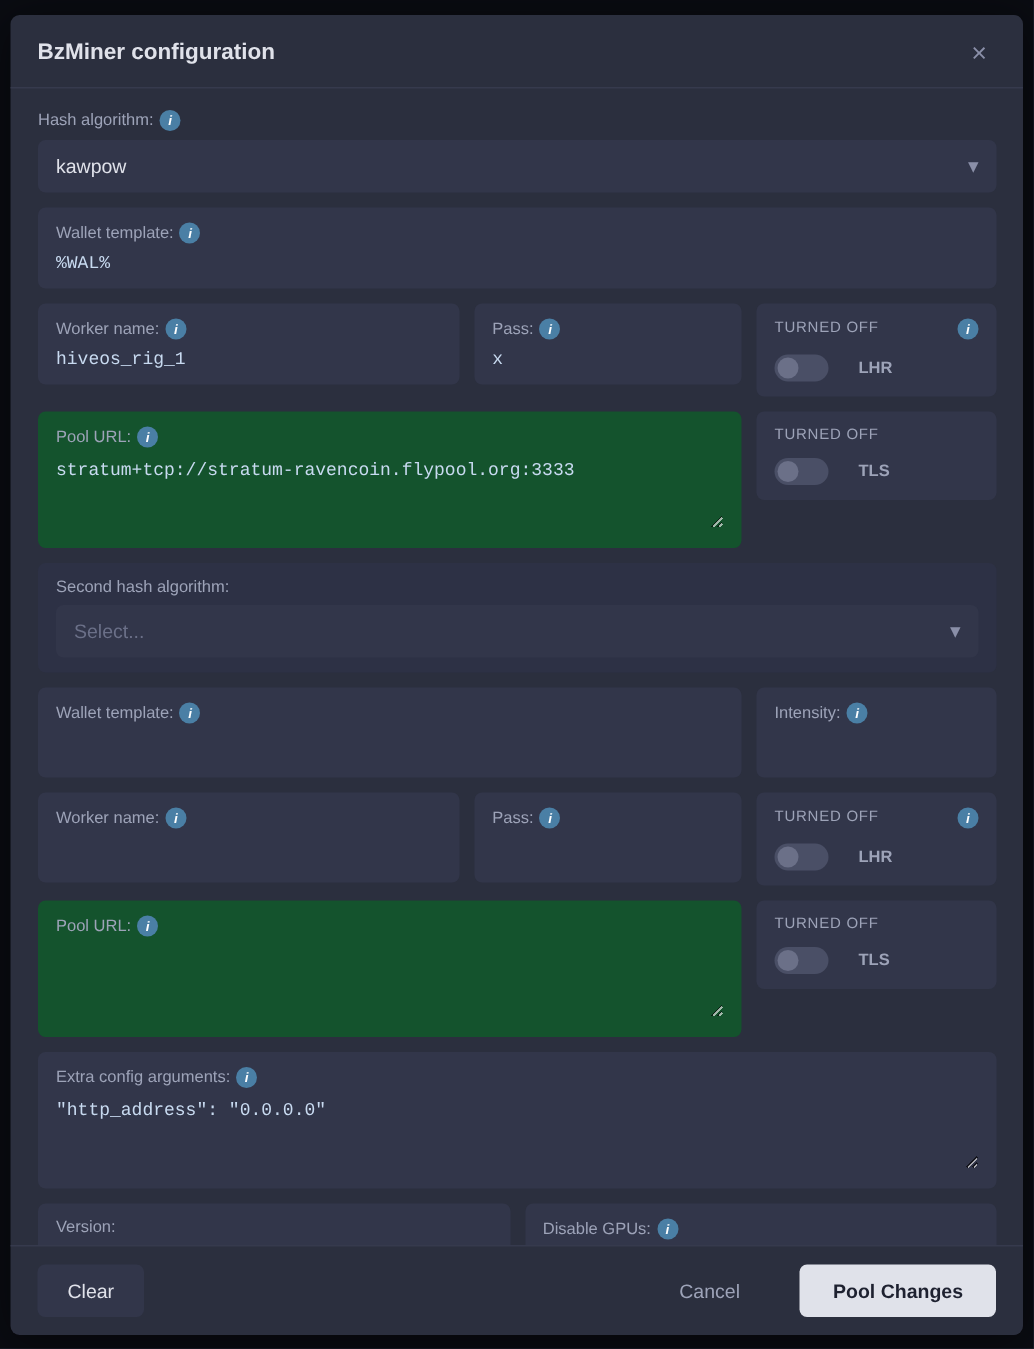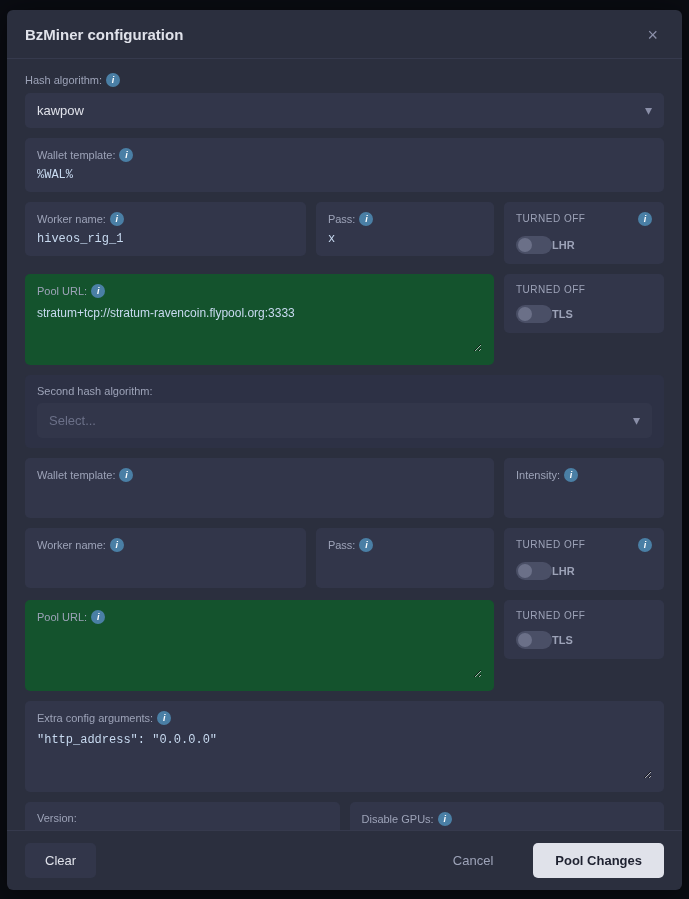--- a/index.html
+++ b/index.html
@@ -147,21 +147,21 @@
     }
     .toggle-label-text {
       font-size: 10px;
       color: #9da3b8;
       letter-spacing: 0.5px;
       text-transform: uppercase;
     }
     .toggle-right {
       display: flex;
       align-items: center;
-      gap: 0;
+      gap: 20px;
     }
     .toggle-switch {
       width: 36px;
       height: 18px;
       background: #4a4f66;
       border-radius: 9px;
       position: relative;
       cursor: pointer;
       flex-shrink: 0;
     }
@@ -178,21 +178,21 @@
     }
     .toggle-tag {
       font-size: 11px;
       color: #9da3b8;
       font-weight: 600;
     }
     .pool-url-textarea {
       background: transparent;
       border: none;
       color: #c8daf0;
-      font-family: Liberation Sans, sans-serif;
+      font-family: Liberation Mono, monospace;
       font-size: 12px;
       width: 100%;
       resize: vertical;
       min-height: 48px;
       outline: none;
       line-height: 1.5;
     }
     .pool-url-area {
       background: #14532d;
       border-radius: 5px;

